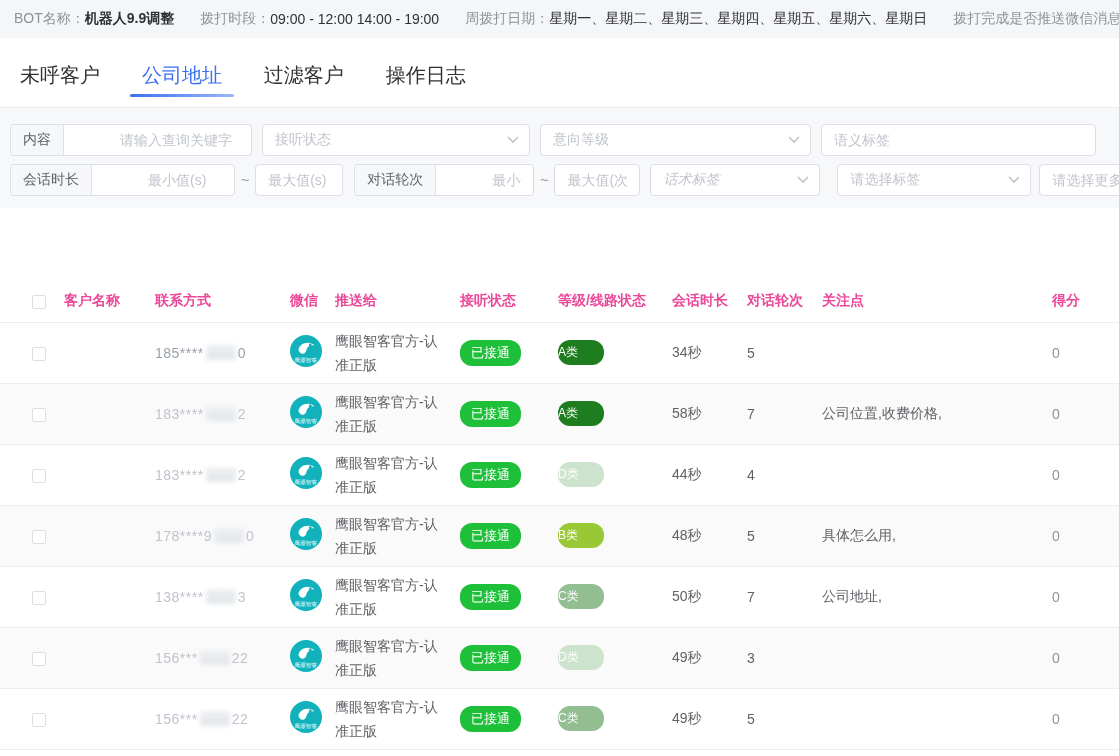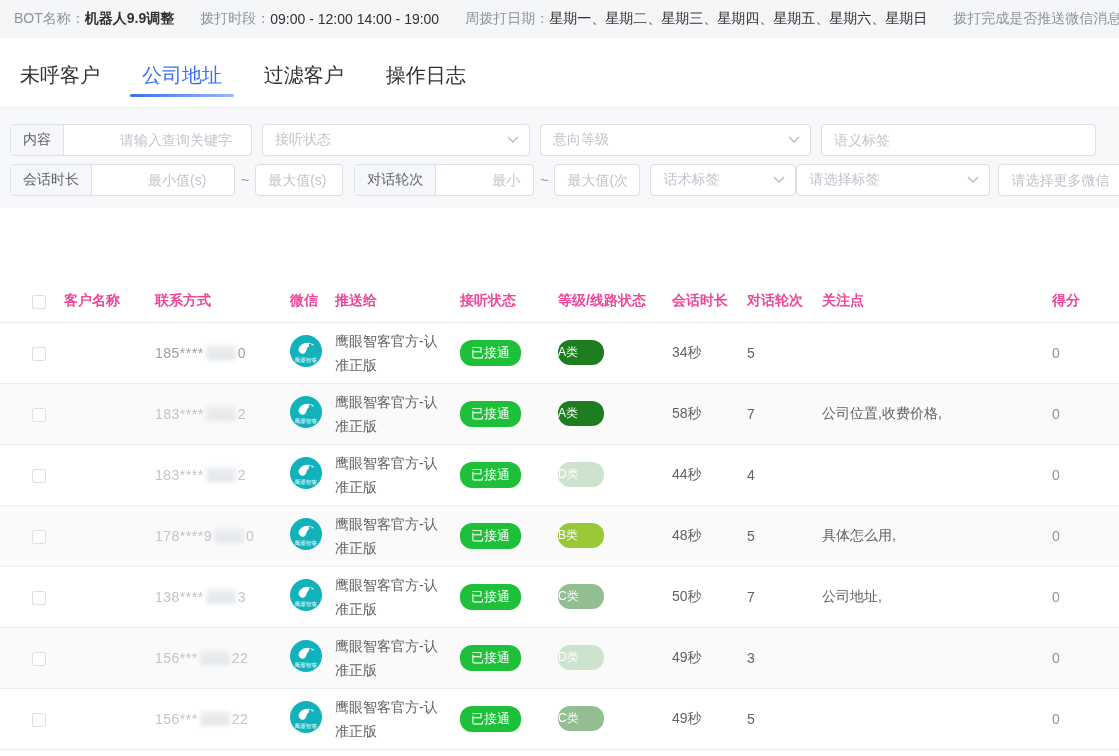--- a/index.html
+++ b/index.html
@@ -43,21 +43,21 @@
   
   .w-content { width:242px; margin-right:10px; }
   .w-listen  { width:268px; margin-right:10px; }
   .w-intent  { width:271px; margin-right:10px; }
   .w-sem     { width:275px; }
   
   .w-dur  { width:225px; }
   .w-durmax { width:88px; margin-right:11px; }
   .w-rounds { width:180px; }
   .w-roundsmax { width:86px; margin-right:10px; }
-  .w-script { width:146px; margin-right:0; }
+  .w-script { width:170px; margin-right:17px;font-style:italic; }
   .w-seltag { width:194px; margin-right:8px; }
   .w-morewx { width:250px; }
 
   
   table { border-collapse:collapse; table-layout:fixed; width:1119px; margin-top:72px; }
   th, td { text-align:left; vertical-align:middle; font-weight:normal; padding:0; }
   thead th { color:#ec4899; font-weight:bold; height:42px; border-bottom:1px solid #ebeef5; }
   tbody td { height:61px; border-bottom:1px solid #ebeef5; color:#606266; }
   tbody tr:nth-child(even) { background:#fafafa; }
   .checkbox { display:inline-block; width:14px; height:14px; border:1px solid #dcdfe6;

